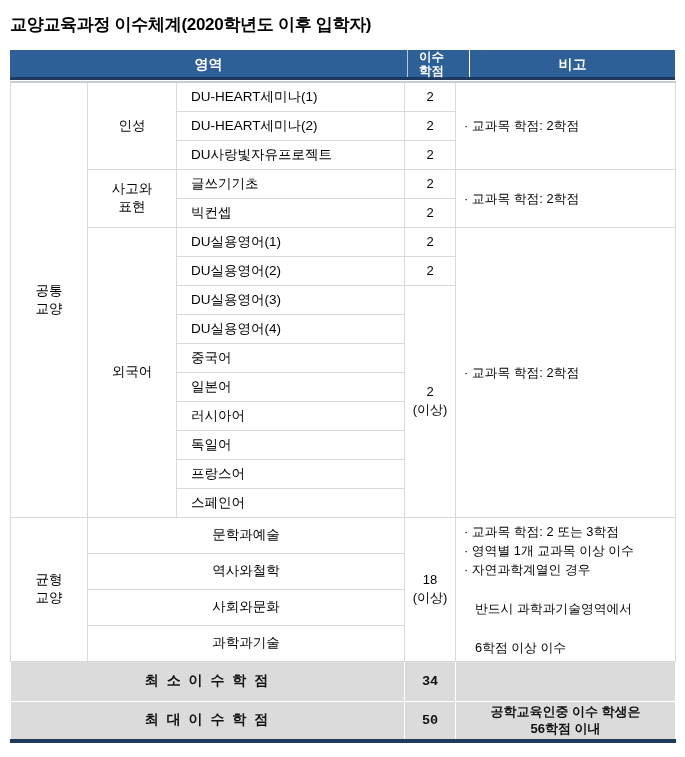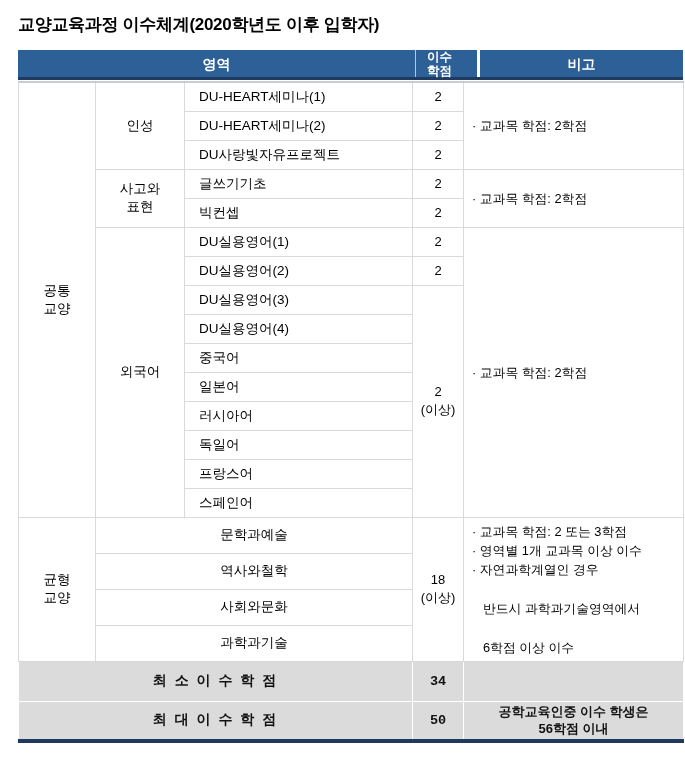--- a/index.html
+++ b/index.html
@@ -3,38 +3,38 @@
 <meta charset="utf-8">
 <style>
   * { box-sizing: border-box; margin: 0; padding: 0; }
   html, body { background: #ffffff; }
   body {
     width: 685px; height: 757px;
     font-family: "Liberation Sans", "DejaVu Sans", sans-serif;
     color: #3c3c3c;
     overflow: hidden;
   }
-  .page { width: 646px; padding: 13px 10px 0 18px; }
+  .page { width: 646px; padding: 13px 10px 0 10px; }
   .title {
     font-size: 17px; font-weight: bold; color: #000;
     letter-spacing: -0.3px; margin-bottom: 14px;
   }
   
   .thead {
     display: flex; width: 665px; height: 30px;
     background: #2d6096; border-bottom: 3px solid #1f3a5f;
     color: #ffffff; font-weight: bold; font-size: 14px;
   }
   .thead .hcell {
     display: flex; align-items: center; justify-content: center;
     text-align: center; line-height: 14px; white-space: pre-line; margin-left: 14px;
   }
   .h-area    { width: 394px; }
   .h-credits { width: 51px;  border-left: 1px solid #b9c6d4; font-size: 12.5px; }
-  .h-note    { width: 220px; border-left: 3px solid #ffffff; }
+  .h-note    { width: 220px; border-left: 1px solid #ffffff; }
 
   table.body {
     width: 665px; border-collapse: collapse; table-layout: fixed;
     margin-top: 1px;
     border-top: 2px solid #c7cdd5;
     border-bottom: 4px solid #1f3a5f;
   }
   td {
     border: 1px solid #d9d9d9;
     font-size: 13.5px; color: #000000;

